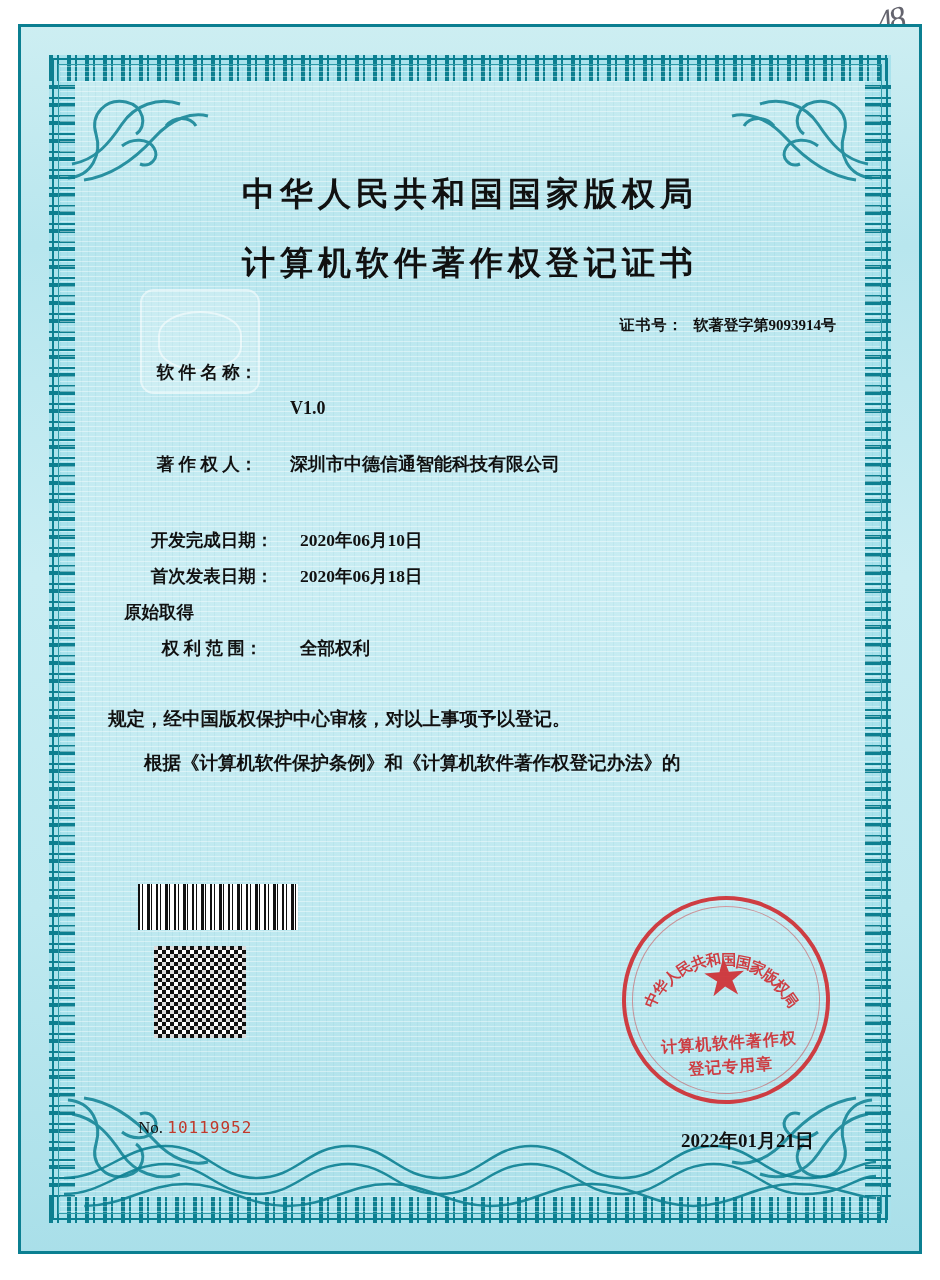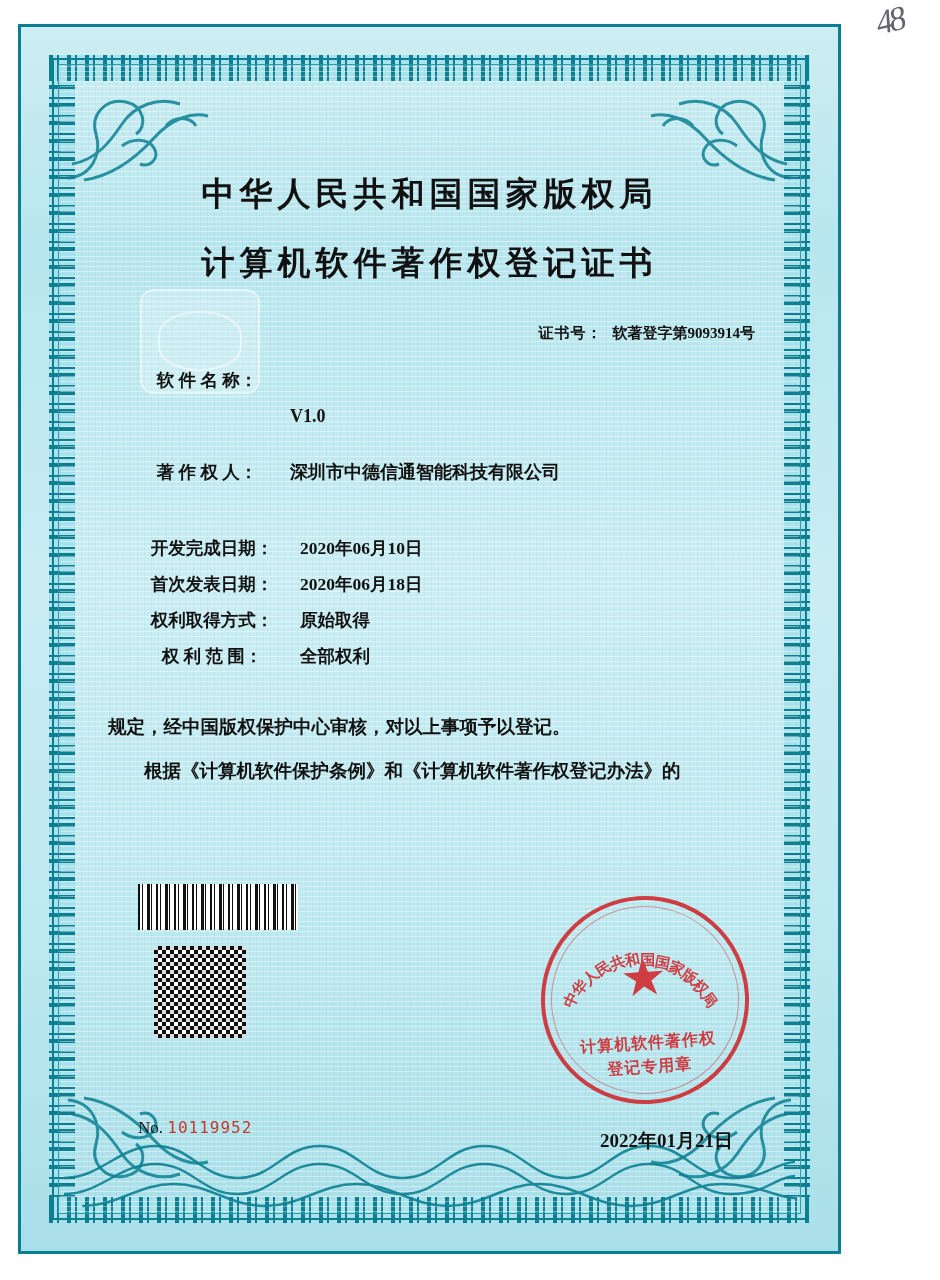--- a/index.html
+++ b/index.html
@@ -35,21 +35,21 @@
     font-style: italic;
     letter-spacing: -4px;
     opacity: .85;
   }
 
   
   .cert {
     position: absolute;
     left: 18px;
     top: 24px;
-    width: 823px;
+    width: 904px;
     height: 1230px;
     background:
       linear-gradient(180deg, #cdeef2 0%, #b8e6ee 18%, #c9edf3 45%, #bfe9f0 72%, #a9dfe9 100%);
     box-sizing: border-box;
   }
 
   
   .border-outer {
     position: absolute;
     inset: 0;
@@ -157,21 +157,21 @@
     text-align: center;
     font-size: 33px;
     font-weight: bold;
     letter-spacing: 5px;
     color: #111;
     margin-top: 24px;
   }
 
   .cert-no {
     text-align: right;
-    margin-top: 38px;
+    margin-top: 30px;
     padding-right: 26px;
     font-size: 15px;
     color: #111;
     font-weight: bold;
   }
   .cert-no .lab { letter-spacing: 1px; margin-right: 10px; }
 
   .fields { margin-top: 22px; padding-left: 46px; }
 
   .frow {
@@ -413,21 +413,20 @@
           <div class="flabel">开发完成日期：</div>
           <div class="fvalue">2020年06月10日</div>
         </div>
 
         <div class="frow wide">
           <div class="flabel">首次发表日期：</div>
           <div class="fvalue">2020年06月18日</div>
         </div>
 
         <div class="frow wide">
-          <div class="flabel">权利取得方式：</div>
           <div class="fvalue">原始取得</div>
         </div>
 
         <div class="frow wide">
           <div class="flabel">权 利 范 围：</div>
           <div class="fvalue">全部权利</div>
         </div>
 
 
       </div>

